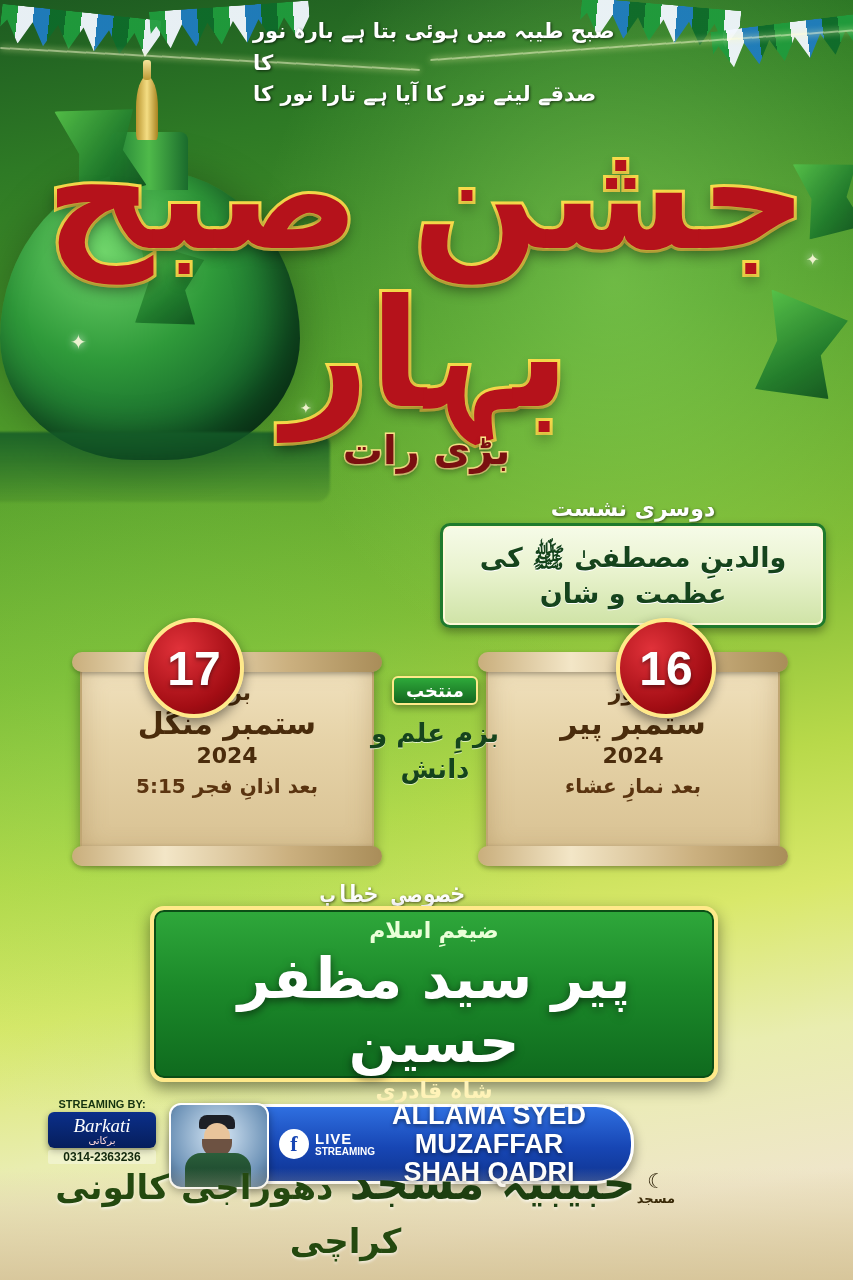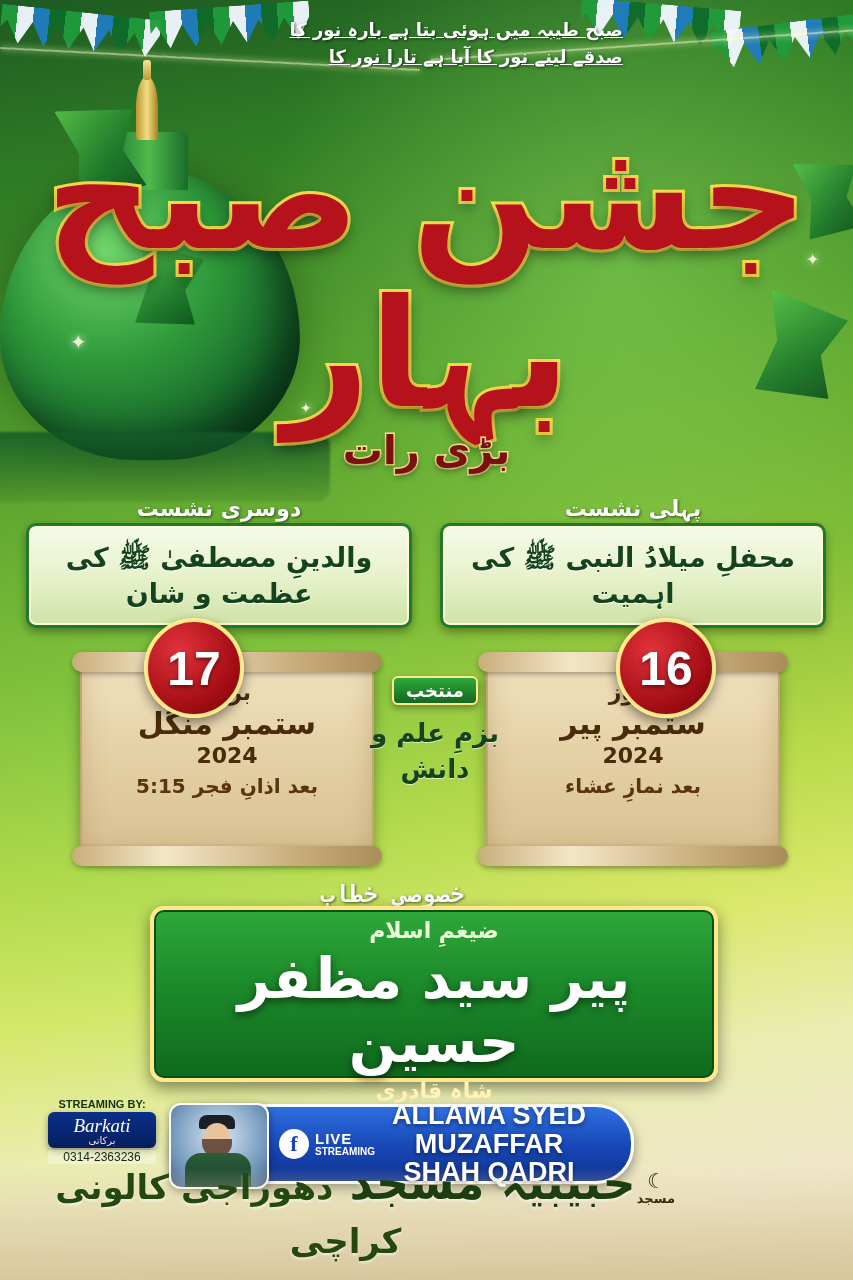--- a/index.html
+++ b/index.html
@@ -131,29 +131,28 @@
   }
   .lightline.l1 { left: 0; top: 58px; width: 420px; transform: rotate(3deg); }
   .lightline.l2 { left: 430px; top: 44px; width: 430px; transform: rotate(-4deg); }
 
   
   .couplet {
     position: absolute;
     top: 16px;
     right: 230px;
     width: 370px;
-    text-align: right;
-    direction: rtl;
-    color: #ffffff;
-    font-family: "DejaVu Sans", sans-serif;
-    font-size: 18px;
+    text-align: left;
+    direction: rtl;
+    color: #ffffff;
+    font-family: "DejaVu Sans", sans-serif;
+    font-size: 21px;
     line-height: 1.5;
     font-weight: bold;
     text-shadow: 1px 1px 3px rgba(0,0,0,0.65);
-    text-decoration: underline;
   }
 
   
   .title-wrap {
     position: absolute;
     top: 118px;
     left: 0;
     width: 853px;
     height: 330px;
     text-align: center;
@@ -410,21 +409,21 @@
     line-height: 1;
   }
   .designer-sub {
     font-family: "DejaVu Sans", sans-serif;
     font-size: 10px;
     color: #ffd9dc;
   }
   .designer-phone {
     margin-top: 2px;
     font-size: 12px;
-    font-weight: normal;
+    font-weight: bold;
     color: #11270c;
     background: rgba(255,255,255,0.35);
     border-radius: 2px;
   }
 
   
   .livebar {
     position: absolute;
     left: 172px;
     top: 1104px;
@@ -603,26 +602,20 @@
     <div>صدقے لینے نور کا آیا ہے تارا نور کا</div>
   </div>
 
   <div class="title-wrap">
     <div class="title-main">جشن صبح بہار</div>
     <div class="title-sub">بڑی رات</div>
   </div>
 
   <div class="sessions">
     <div class="session">
-      <div class="session-label">پہلی نشست</div>
-      <div class="session-box">
-        <div class="session-text">محفلِ میلادُ النبی ﷺ کی اہمیت</div>
-      </div>
-    </div>
-    <div class="session">
       <div class="session-label">دوسری نشست</div>
       <div class="session-box">
         <div class="session-text">والدینِ مصطفیٰ ﷺ کی عظمت و شان</div>
       </div>
     </div>
   </div>
 
   <div class="dates">
     <div class="scroll right">
       <div class="scroll-inner">

